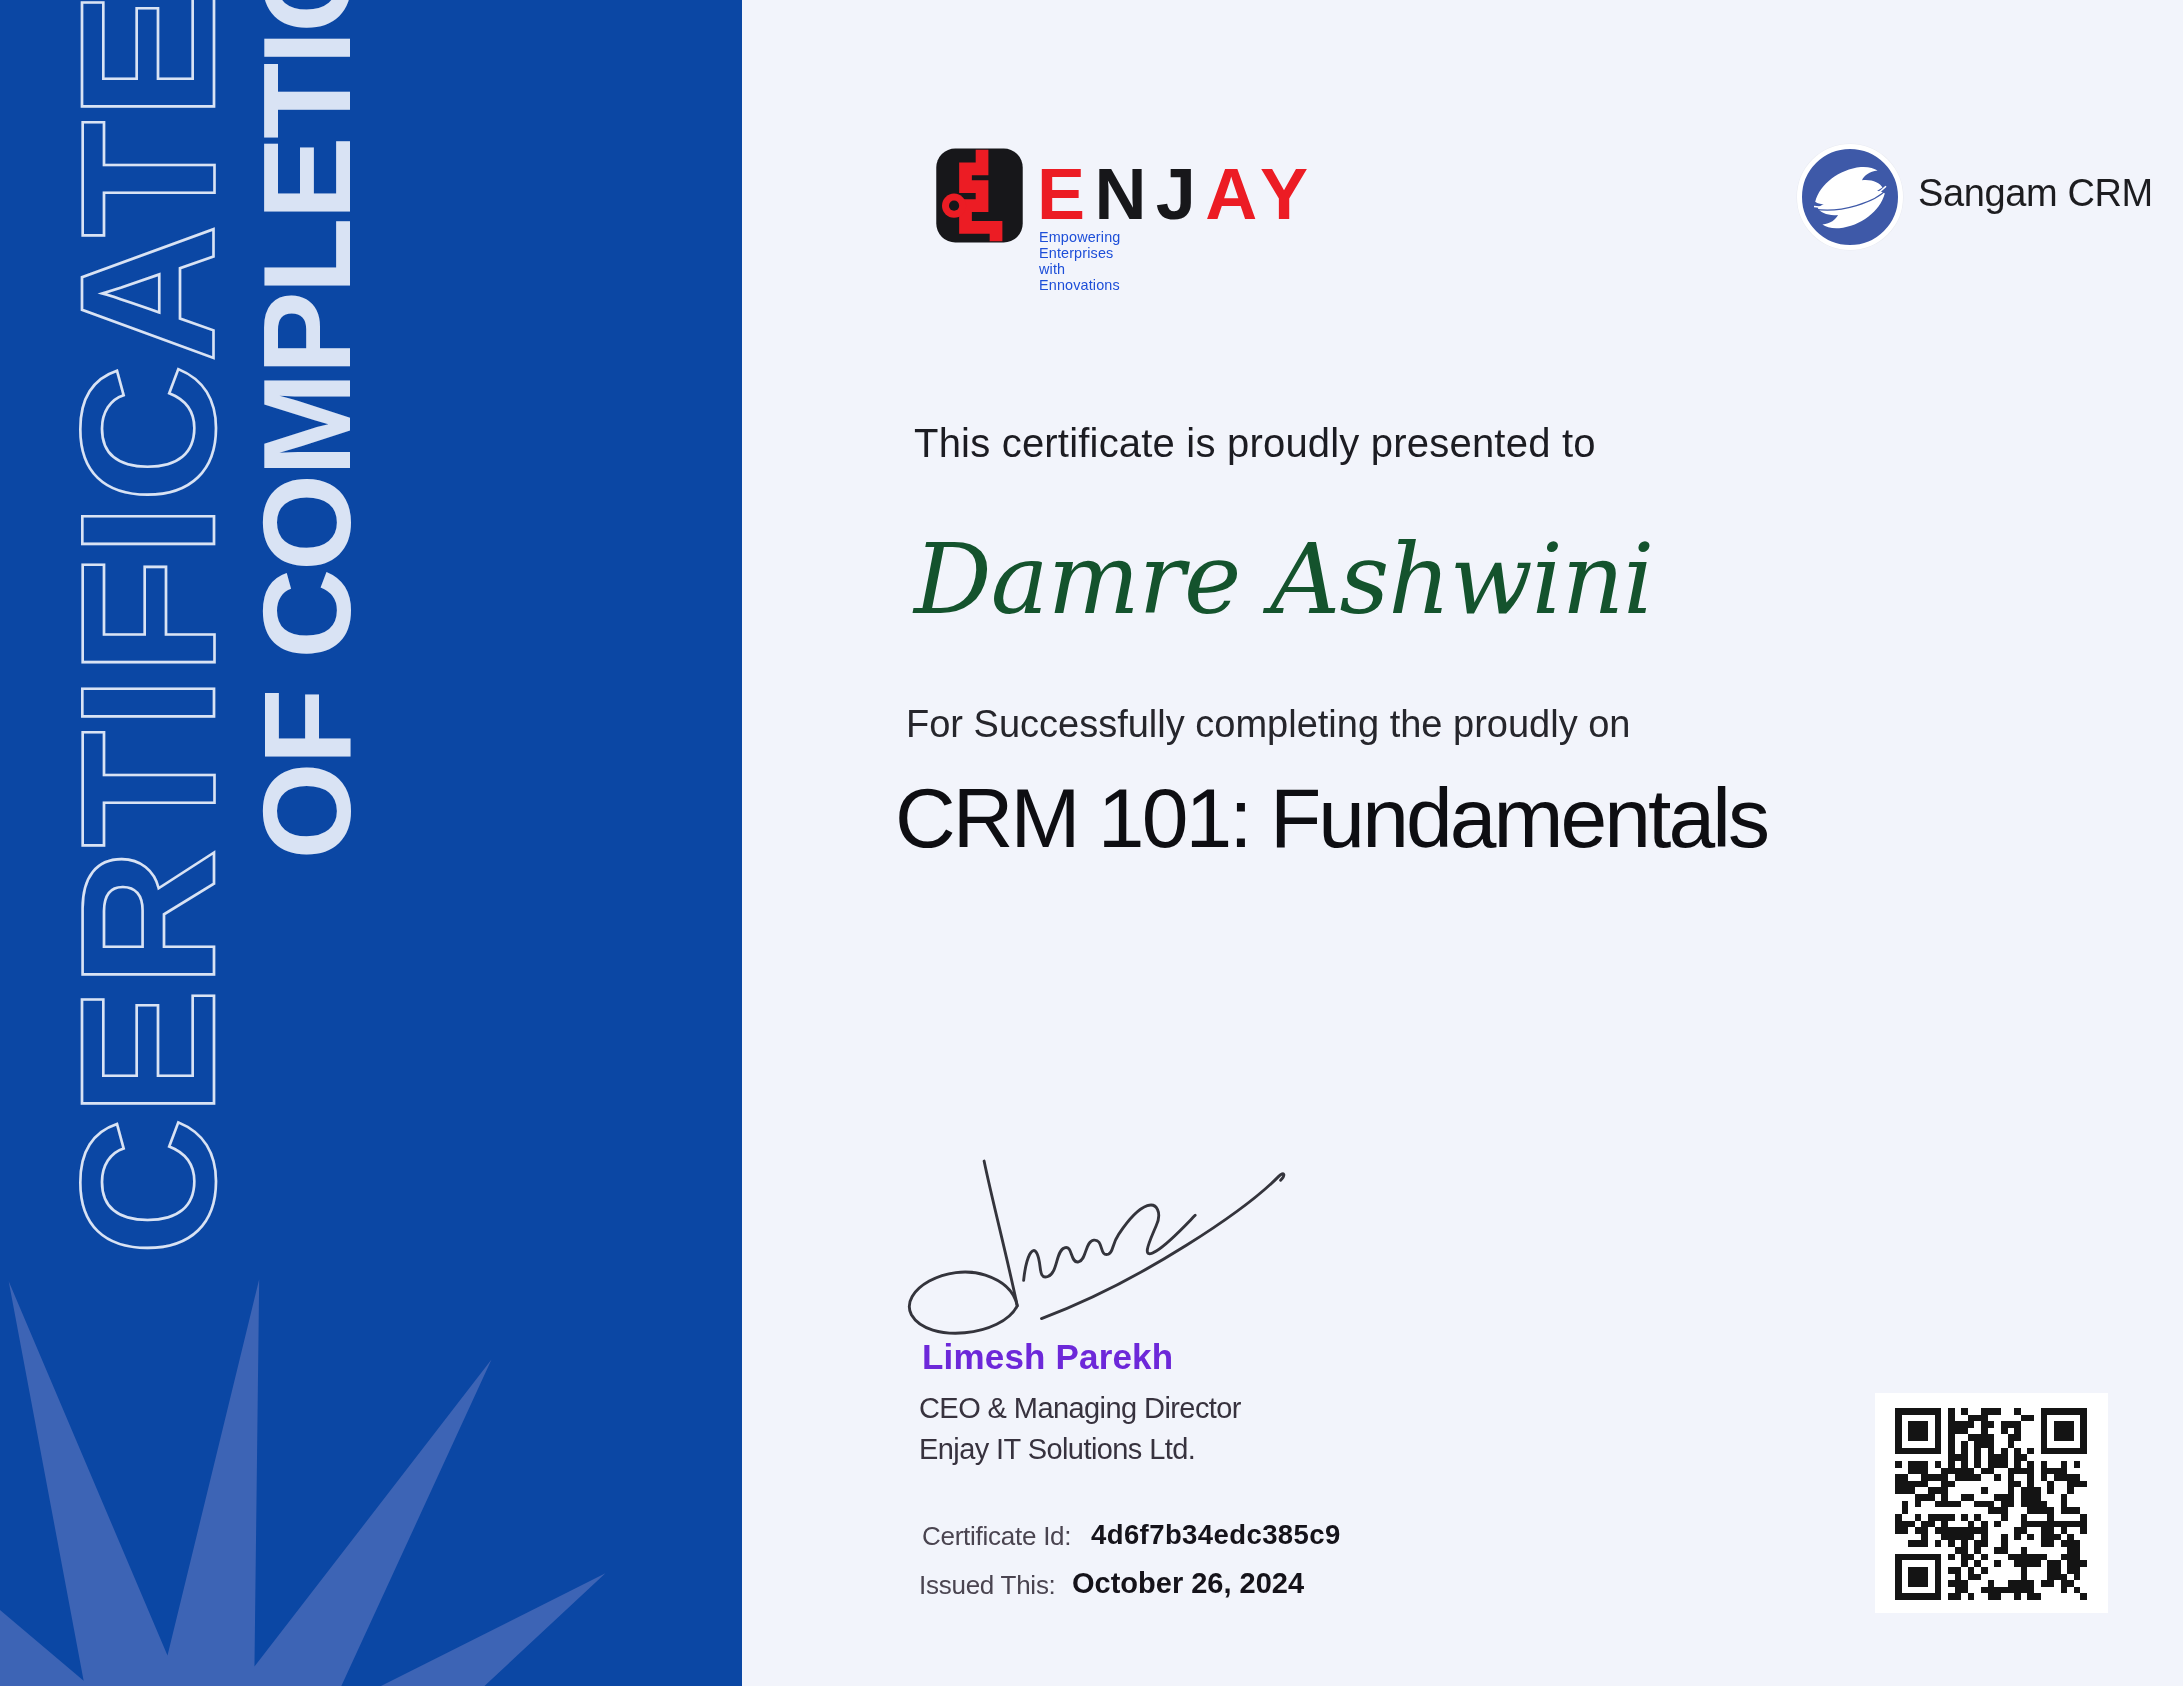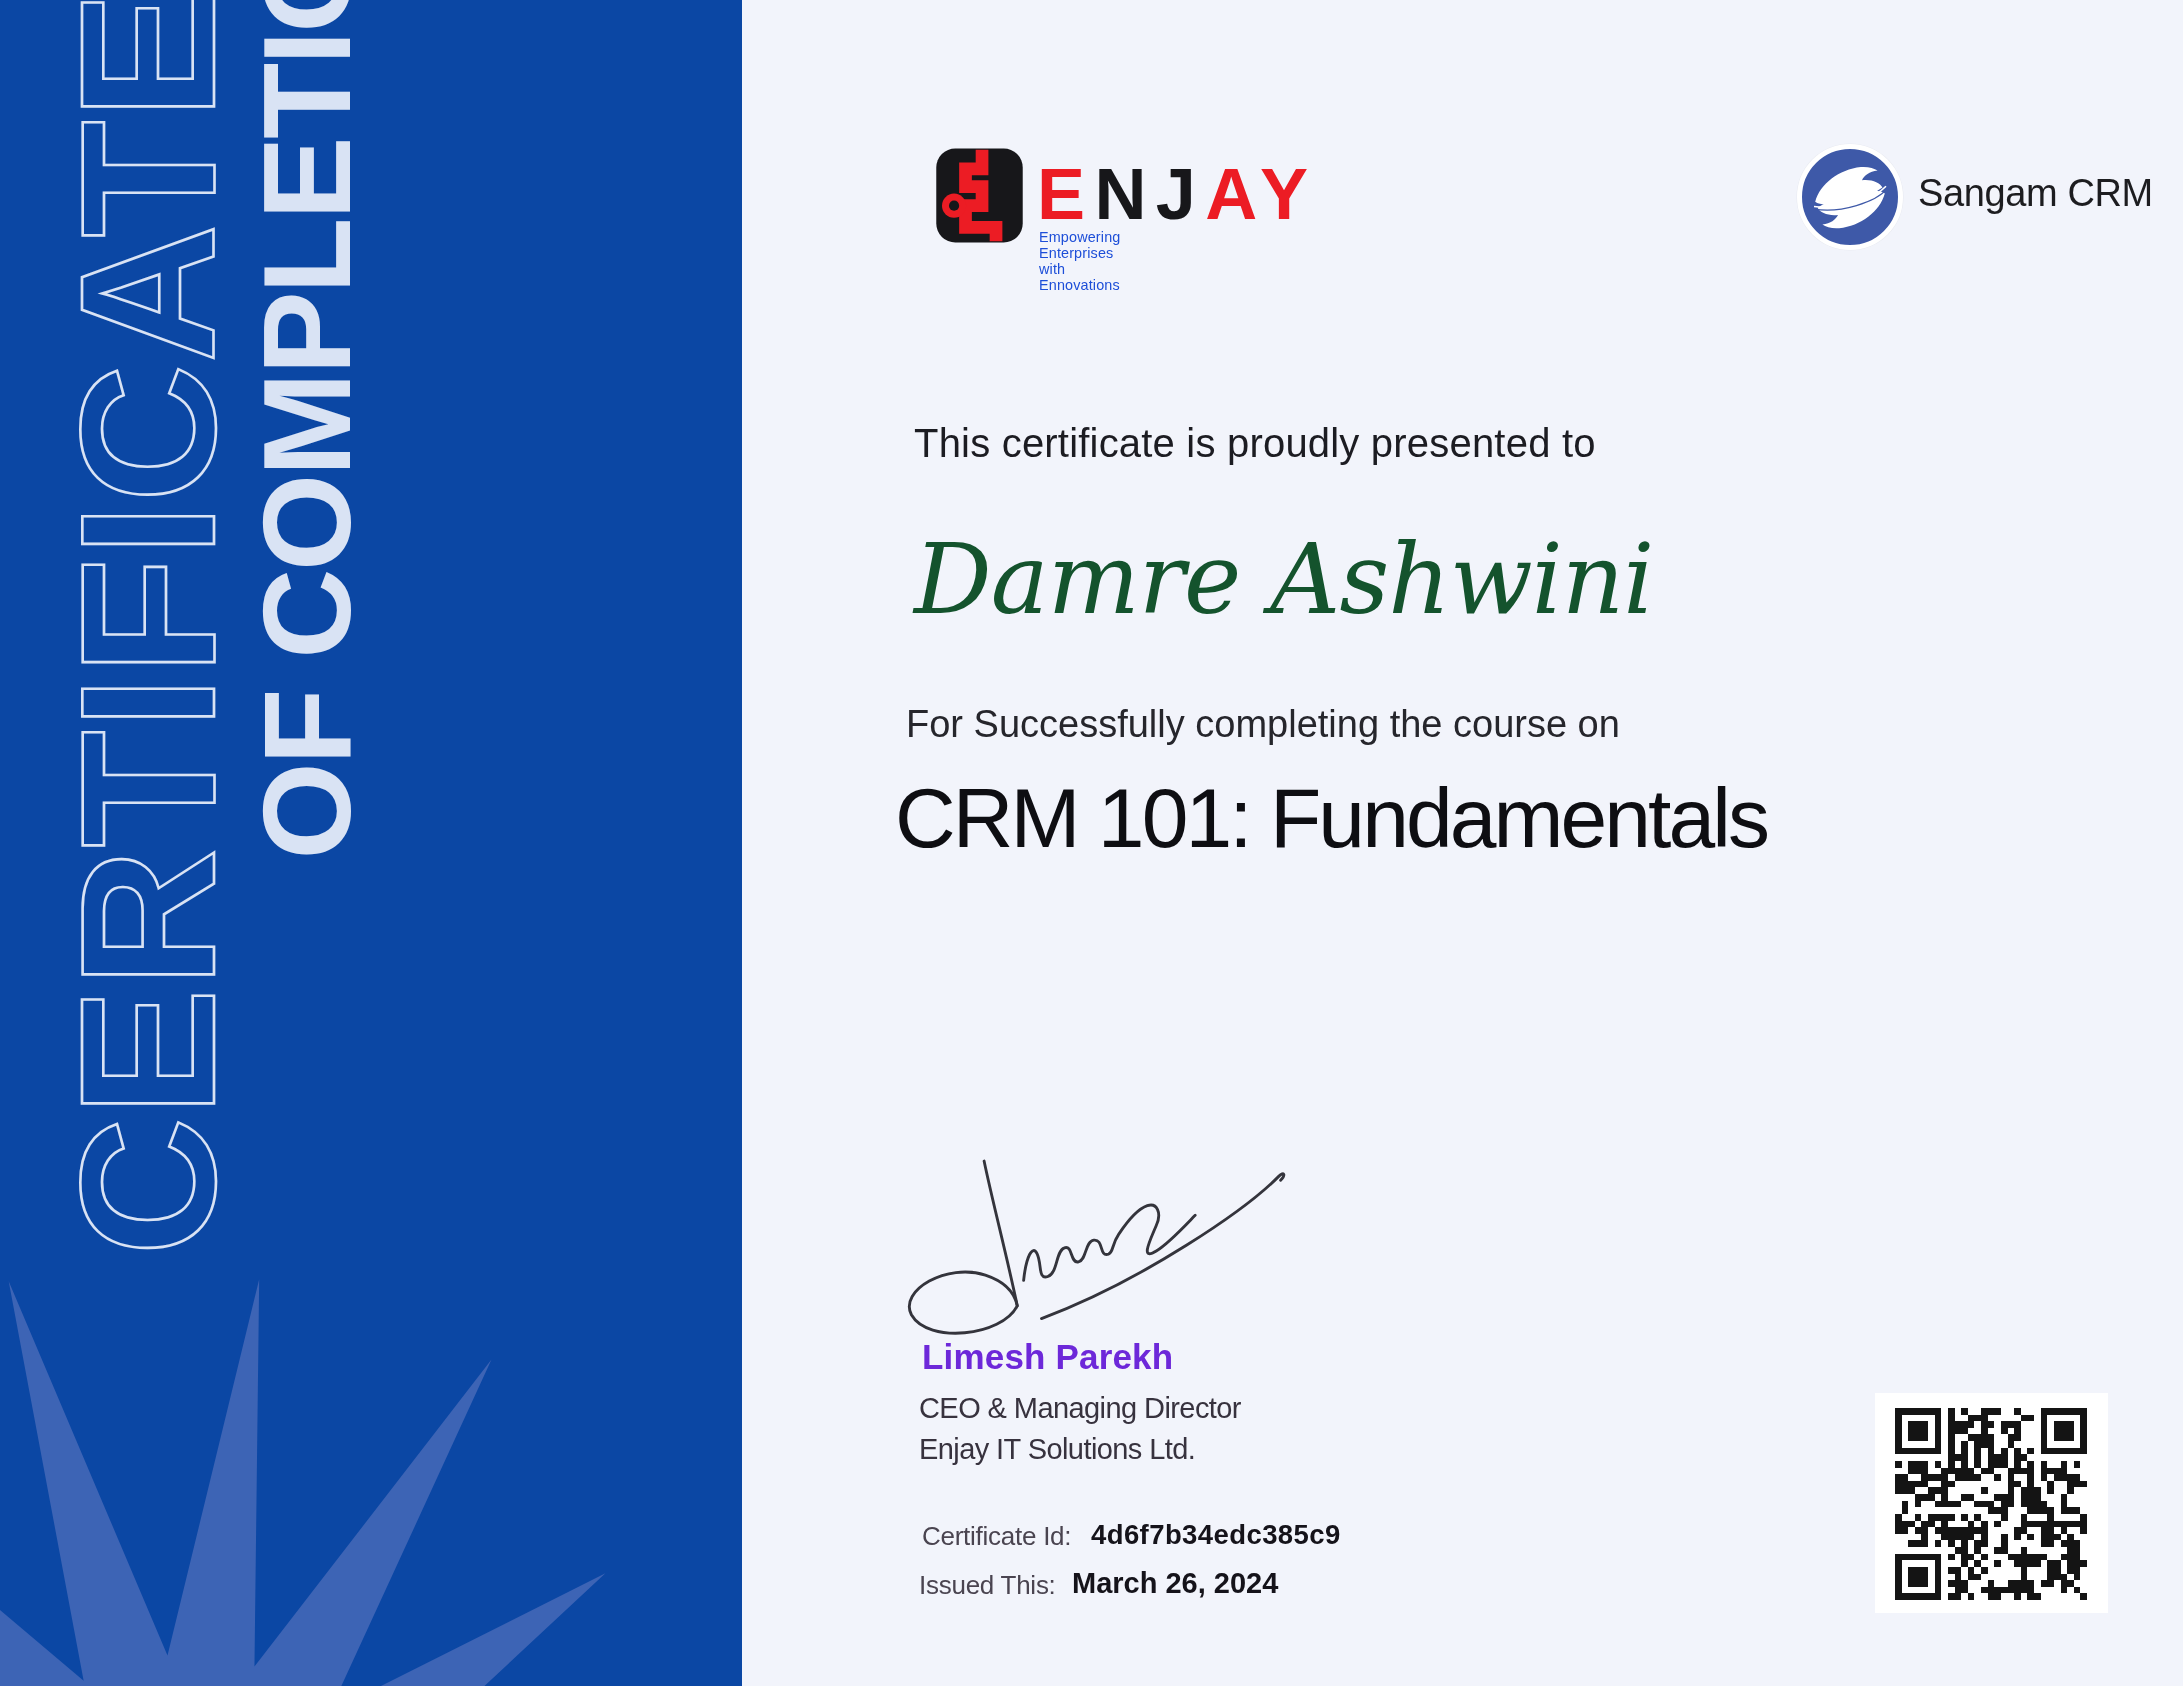--- a/index.html
+++ b/index.html
@@ -107,21 +107,21 @@
       <path d="M20 100 C64 108 124 88 142 66" fill="none" stroke="#3e59a8" stroke-width="2"></path>
     </svg>
   </div>
   <div class="sangam-label">Sangam CRM</div>
 </div>
 
 <div class="presented">This certificate is proudly presented to</div>
 
 <div class="recipient">Damre Ashwini</div>
 
-<div class="courseline">For Successfully completing the course on</div>
+<div class="courseline">For Successfully completing the proudly on</div>
 
 <div class="coursetitle">CRM 101: Fundamentals</div>
 
 <svg class="signature" width="409" height="220" viewBox="0 0 640 345">
   <g fill="none" stroke="#34343c" stroke-width="4.5" stroke-linecap="round">
     <path d="M150 55 C163 118 186 205 202 282"></path>
     <path d="M202 282 C178 330 62 342 36 296 C16 258 92 214 152 234 C182 244 198 262 202 282 Z"></path>
     <path d="M212 242 C216 204 226 186 233 200 C241 216 234 242 250 236
              C266 230 262 196 276 191 C289 186 285 216 298 213
              C311 210 308 181 322 179 C338 177 330 206 345 201
@@ -133,21 +133,21 @@
 </svg>
 
 <div class="sig-name">Limesh Parekh</div>
 <div class="sig-title">CEO &amp; Managing Director</div>
 <div class="sig-company">Enjay IT Solutions Ltd.</div>
 
 <div class="meta-label certid-label">Certificate Id:</div>
 <div class="meta-value certid-value">4d6f7b34edc385c9</div>
 
 <div class="meta-label issued-label">Issued This:</div>
-<div class="meta-value issued-value">March 26, 2024</div>
+<div class="meta-value issued-value">October 26, 2024</div>
 
 <div class="qr-box">
   <svg id="qr-svg" width="192" height="192" viewBox="0 0 29 29" shape-rendering="crispEdges">
       <rect x="0" y="0" width="7" height="7" fill="#141414"></rect>
       <rect x="1" y="1" width="5" height="5" fill="#ffffff"></rect>
       <rect x="2" y="2" width="3" height="3" fill="#141414"></rect>
       <rect x="22" y="0" width="7" height="7" fill="#141414"></rect>
       <rect x="23" y="1" width="5" height="5" fill="#ffffff"></rect>
       <rect x="24" y="2" width="3" height="3" fill="#141414"></rect>
       <rect x="0" y="22" width="7" height="7" fill="#141414"></rect>

